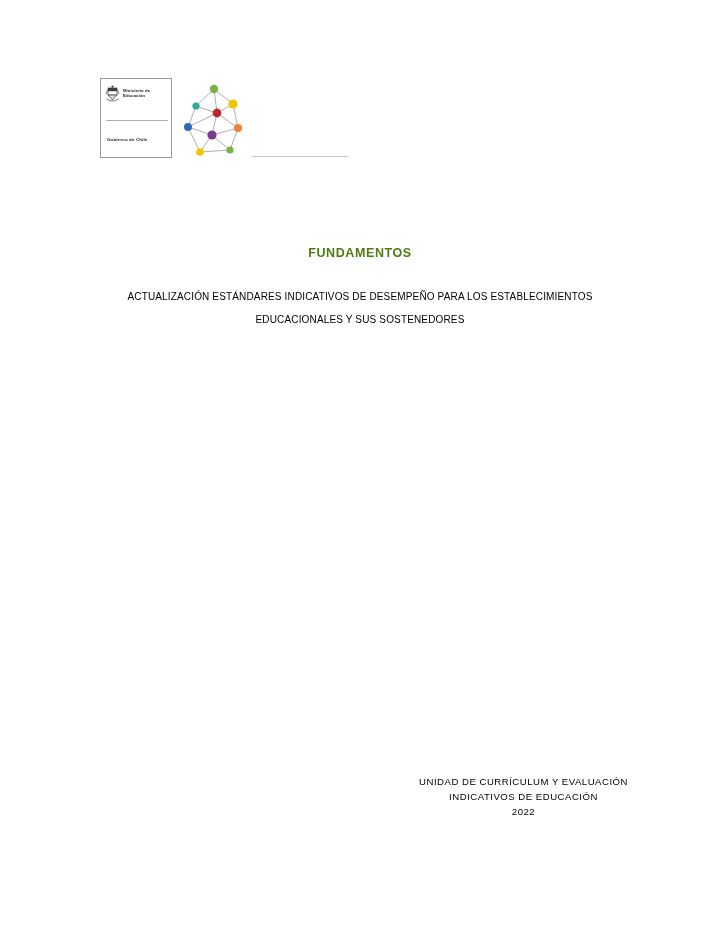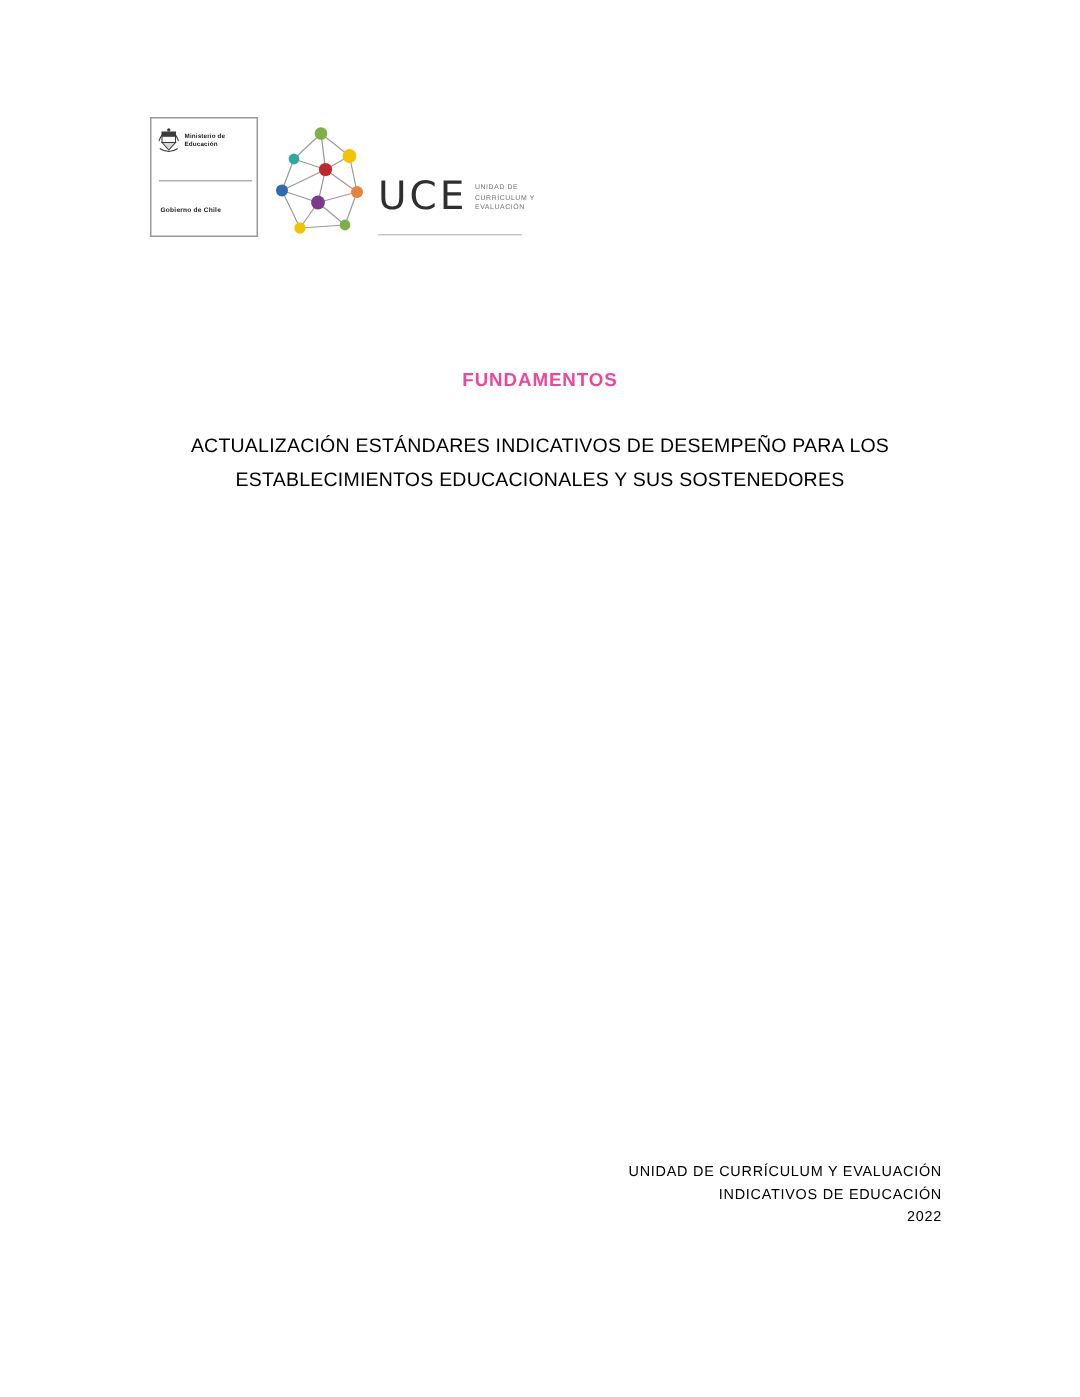--- a/index.html
+++ b/index.html
@@ -126,40 +126,40 @@
   
   .doc-kicker {
     position: absolute;
     left: 0;
     top: 246px;
     width: 720px;
     text-align: center;
     font-size: 12.5px;
     font-weight: bold;
     letter-spacing: 0.6px;
-    color: #ec4899;
+    color: #4d7c0f;
   }
   .doc-title {
     position: absolute;
     left: 90px;
     top: 285px;
     width: 540px;
     text-align: center;
-    font-size: 13px;
+    font-size: 10px;
     line-height: 23px;
     letter-spacing: 0.15px;
     color: #000000;
   }
 
   
   .doc-footer {
     position: absolute;
     right: 92px;
     bottom: 112px;
-    text-align: right;
+    text-align: center;
     font-size: 9.6px;
     line-height: 15px;
     letter-spacing: 0.5px;
     color: #000000;
   }
 </style>
 </head>
 <body>
 
 <div class="page">
@@ -214,28 +214,20 @@
         <circle cx="22" cy="26" r="3.6" fill="#2fa9a0"></circle>
         <circle cx="43" cy="33" r="4.4" fill="#c0272d"></circle>
         <circle cx="14" cy="47" r="4.0" fill="#2d6cb5"></circle>
         <circle cx="64" cy="48" r="4.0" fill="#e8833a"></circle>
         <circle cx="38" cy="55" r="4.6" fill="#7a3b8f"></circle>
         <circle cx="26" cy="72" r="3.8" fill="#f2c300"></circle>
         <circle cx="56" cy="70" r="3.6" fill="#7bb241"></circle>
       </svg>
     </div>
 
-    <div class="uce-mark">
-      <span class="uce-letters">UCE</span>
-      <span class="uce-sub">
-        <span>UNIDAD DE</span><br>
-        <span>CURRÍCULUM Y</span><br>
-        <span>EVALUACIÓN</span>
-      </span>
-    </div>
     <div class="uce-underline"></div>
   </div>
 
   <div class="doc-kicker">FUNDAMENTOS</div>
   <div class="doc-title">ACTUALIZACIÓN ESTÁNDARES INDICATIVOS DE DESEMPEÑO PARA LOS ESTABLECIMIENTOS EDUCACIONALES Y SUS SOSTENEDORES</div>
 
   <div class="doc-footer">
     <div>UNIDAD DE CURRÍCULUM Y EVALUACIÓN</div>
     <div>INDICATIVOS DE EDUCACIÓN</div>
     <div>2022</div>

